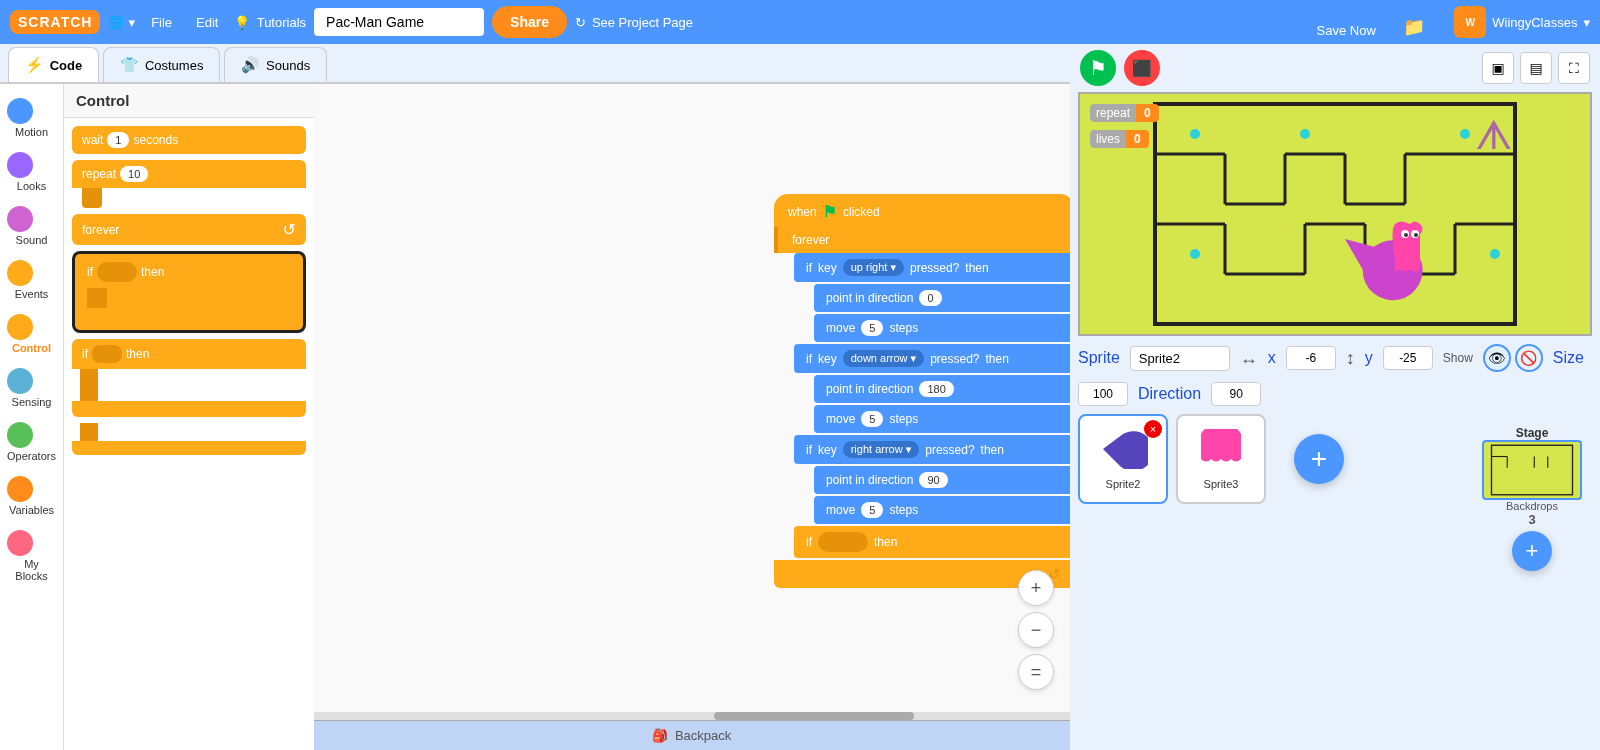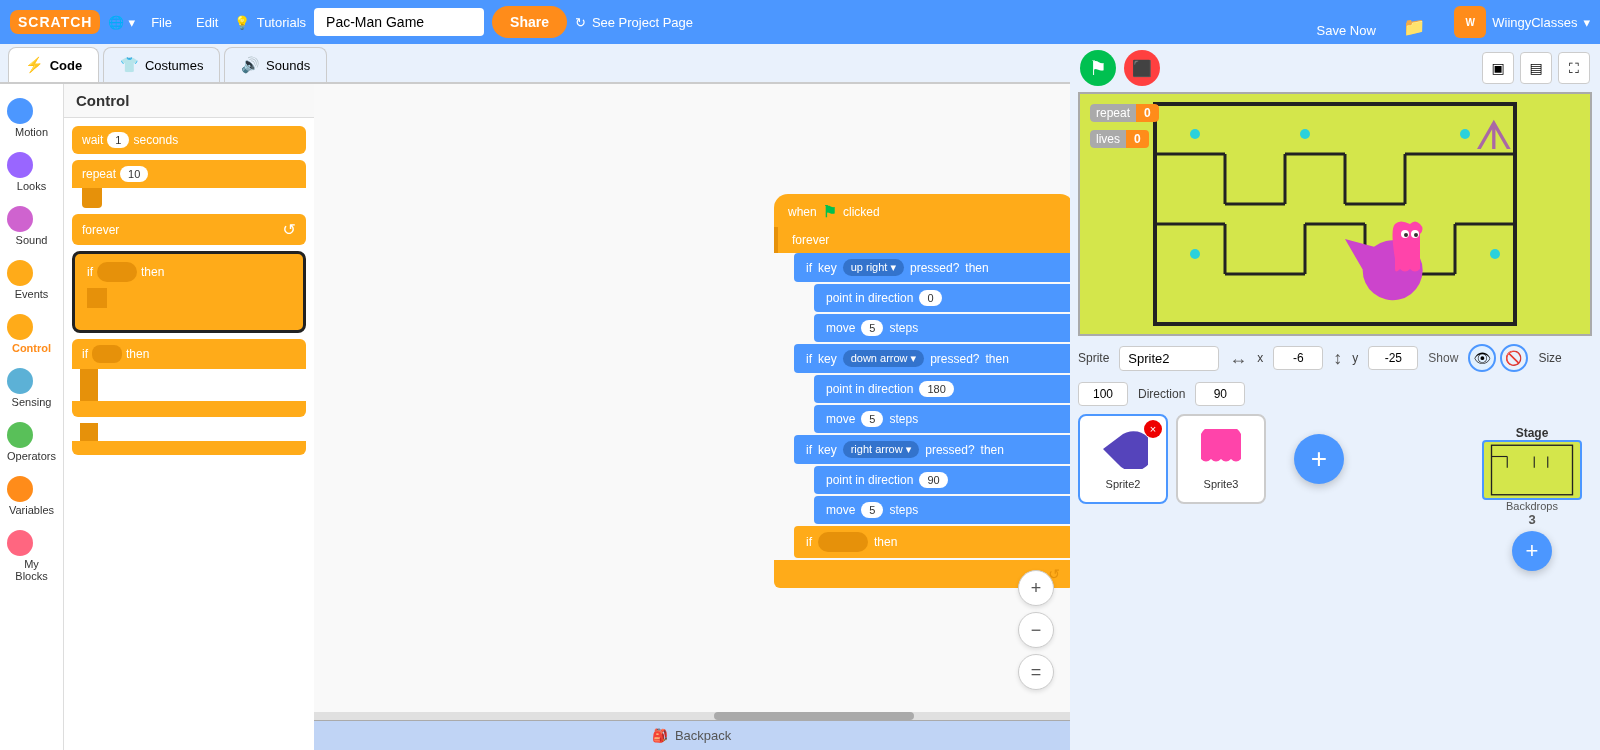--- a/index.html
+++ b/index.html
@@ -145,21 +145,21 @@
     
     #maze-svg { position: absolute; top: 0; left: 0; width: 100%; height: 100%; }
 
     
     #sprite-section {
       padding: 8px; flex: 1;
     }
     #sprite-info-bar {
       display: flex; align-items: center; gap: 10px; margin-bottom: 8px; flex-wrap: wrap;
     }
-    .sprite-label { font-size: 12px; color: #404040; }
+    .sprite-label { font-size: 16px; color: #1d4ed8; }
     .sprite-name-input {
       border: 1px solid #ccc; border-radius: 4px; padding: 4px 8px; font-size: 13px; width: 100px;
     }
     .coord-input { border: 1px solid #ccc; border-radius: 4px; padding: 4px 6px; font-size: 12px; width: 50px; text-align: center; }
     .show-label { font-size: 12px; color: #555; }
     .show-icons { display: flex; gap: 4px; }
     .show-icon-btn {
       width: 28px; height: 28px; border: 2px solid #4c97ff; border-radius: 50%; display: flex; align-items: center; justify-content: center; cursor: pointer; font-size: 14px;
     }
     .show-icon-btn.active { background: #e0f0ff; }

